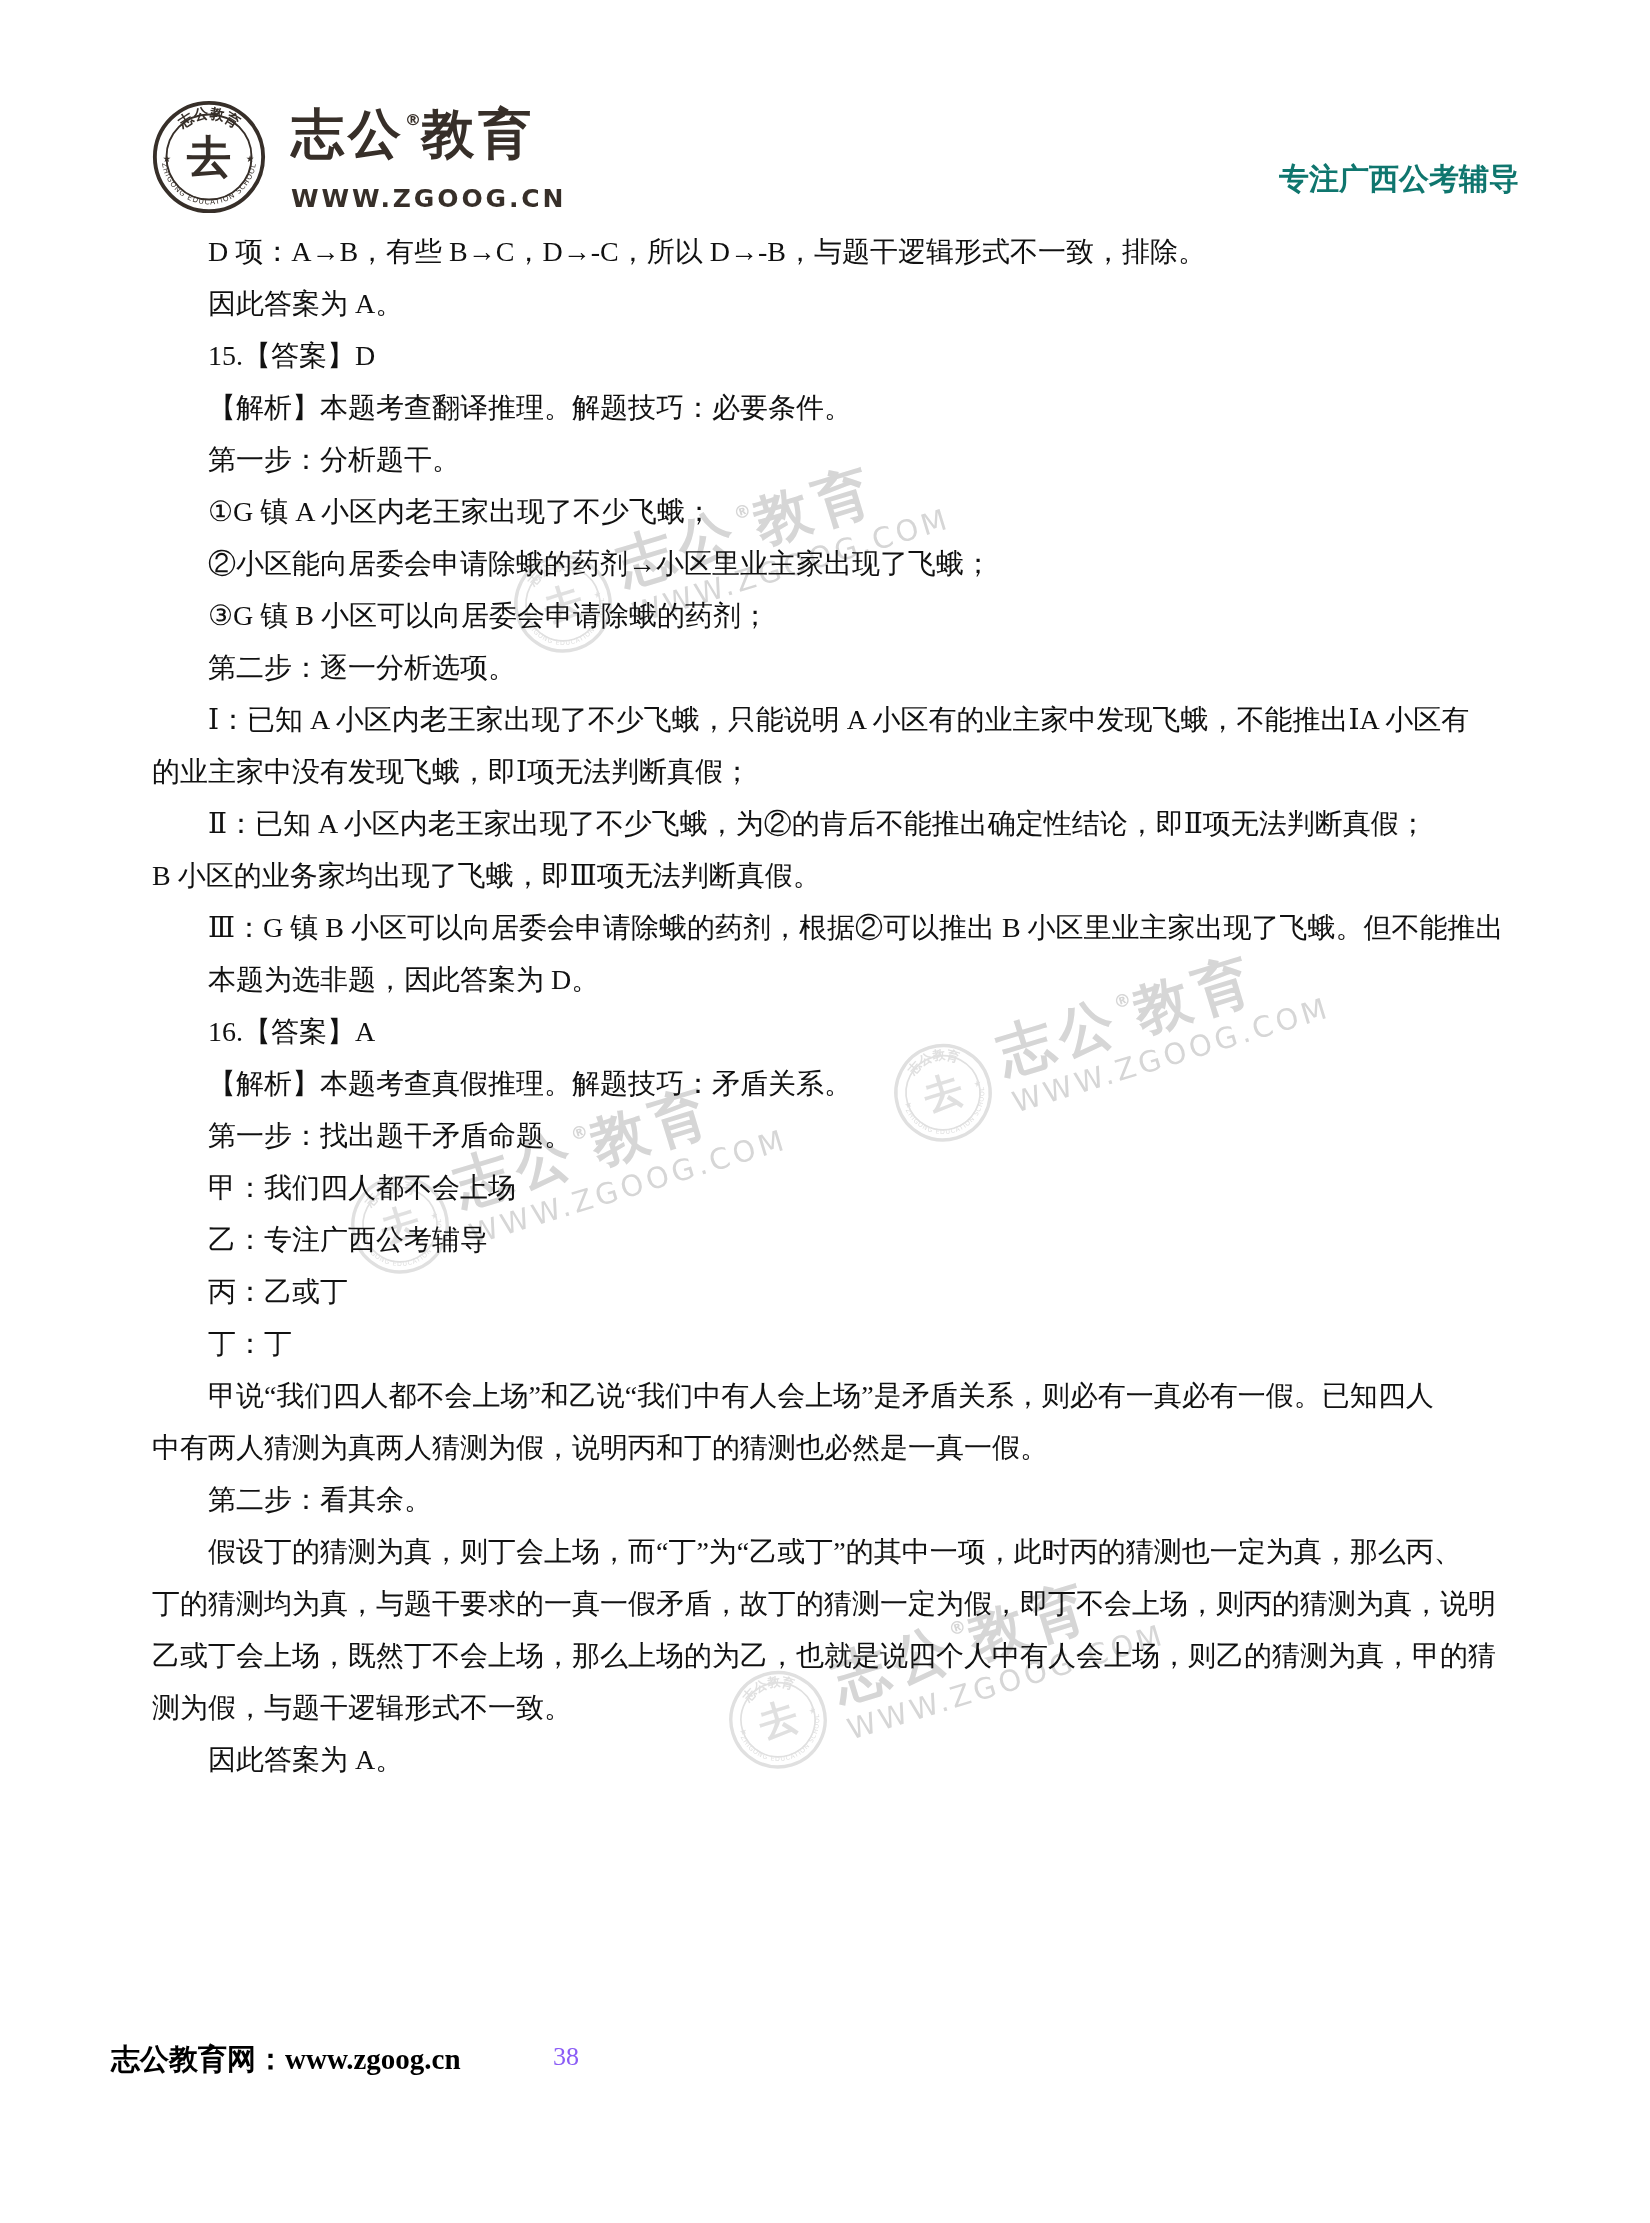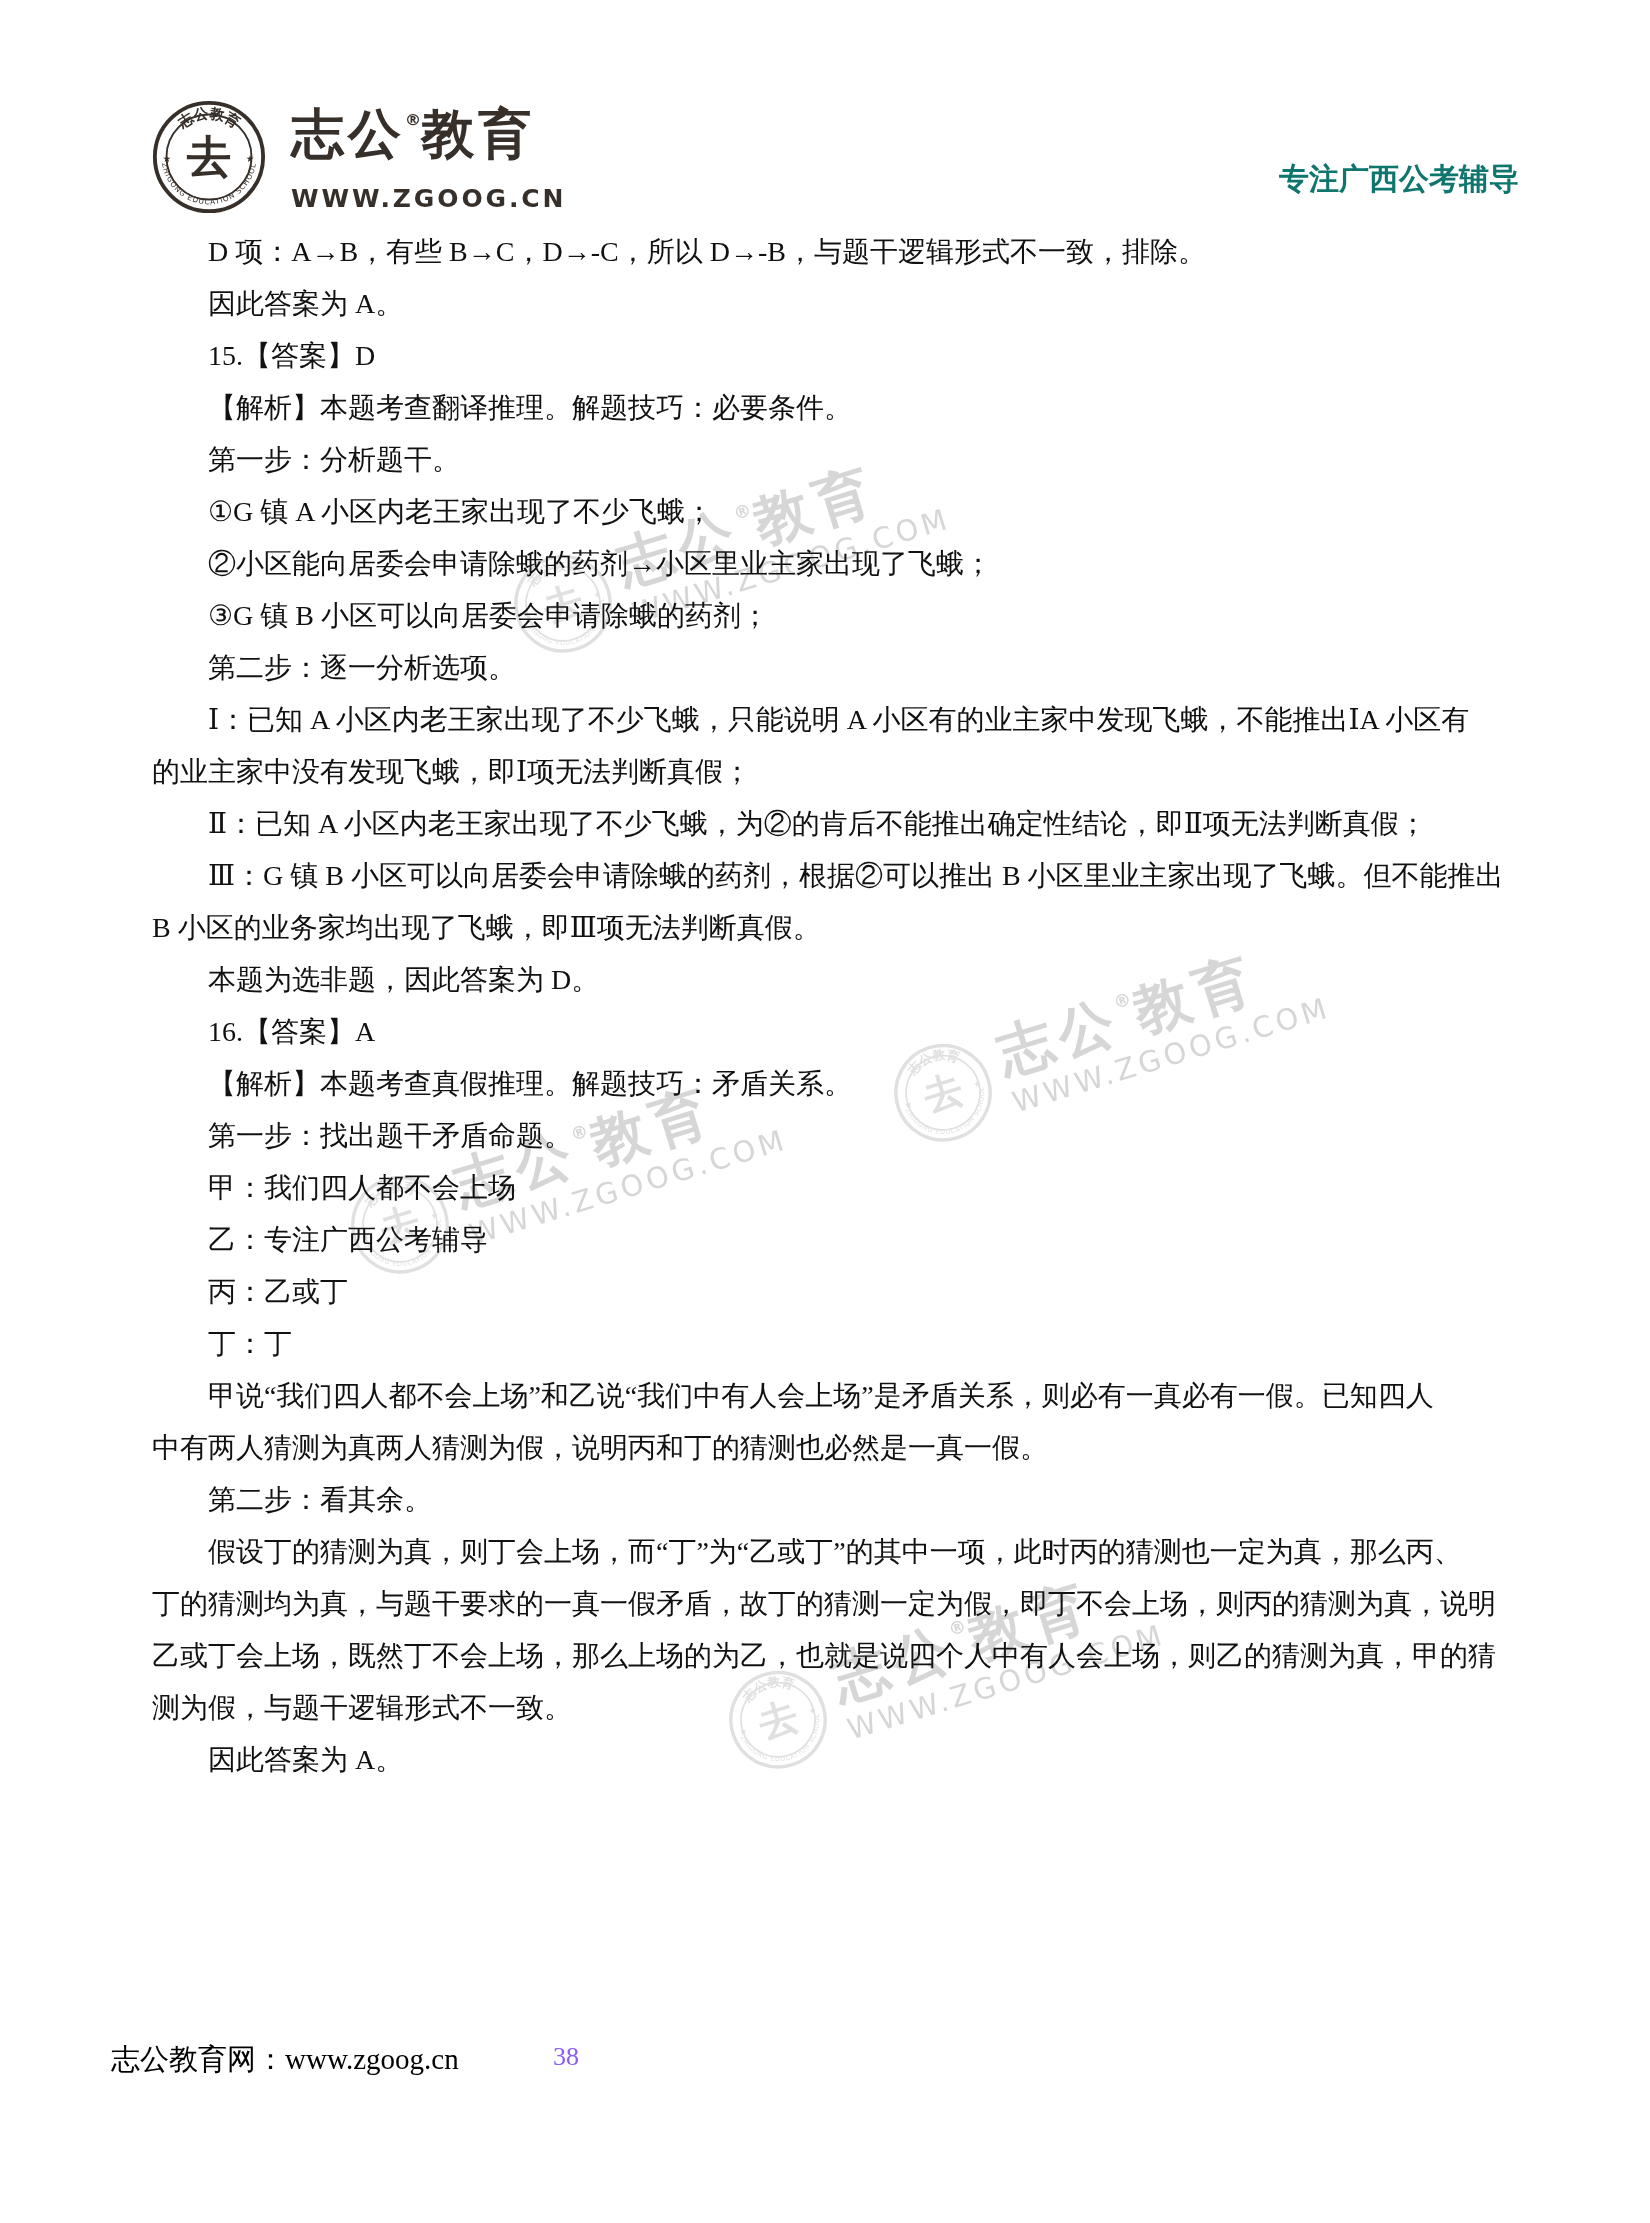--- a/index.html
+++ b/index.html
@@ -29,21 +29,21 @@
   .wm-url { margin-top:5.8px; font-size:29px; letter-spacing:3.9px; }
   .wm1 { left:505px;  top:503px;  }
   .wm2 { left:885px;  top:992px; }
   .wm3 { left:342px;  top:1124px; }
   .wm4 { left:720px;  top:1619px; }
   
   .body-text { position:absolute; left:152px; top:226px; width:1362px; z-index:1; }
   .line { height:52px; line-height:52px; font-size:28px; white-space:nowrap; }
   .line.indent { padding-left:56px; }
   
-  .footer-site { position:absolute; left:111px; top:2040px; font-size:29px; font-weight:normal; color:#000; z-index:1; }
+  .footer-site { position:absolute; left:111px; top:2040px; font-size:29px; font-weight:bold; color:#000; z-index:1; }
   .footer-page { position:absolute; left:553px; top:2042px; font-size:26px; color:#8b5cf6; z-index:1; }
 </style>
 </head>
 <body>
 
 <div class="page">
 
   <svg width="0" height="0" style="position:absolute" aria-hidden="true">
     <defs>
       <symbol id="seal" viewBox="0 0 120 120">
@@ -118,22 +118,22 @@
       <div class="line indent">15.【答案】D</div>
       <div class="line indent">【解析】本题考查翻译推理。解题技巧：必要条件。</div>
       <div class="line indent">第一步：分析题干。</div>
       <div class="line indent">①G 镇 A 小区内老王家出现了不少飞蛾；</div>
       <div class="line indent">②小区能向居委会申请除蛾的药剂→小区里业主家出现了飞蛾；</div>
       <div class="line indent">③G 镇 B 小区可以向居委会申请除蛾的药剂；</div>
       <div class="line indent">第二步：逐一分析选项。</div>
       <div class="line indent">Ⅰ：已知 A 小区内老王家出现了不少飞蛾，只能说明 A 小区有的业主家中发现飞蛾，不能推出ⅠA 小区有</div>
       <div class="line">的业主家中没有发现飞蛾，即Ⅰ项无法判断真假；</div>
       <div class="line indent">Ⅱ：已知 A 小区内老王家出现了不少飞蛾，为②的肯后不能推出确定性结论，即Ⅱ项无法判断真假；</div>
+      <div class="line">B 小区的业务家均出现了飞蛾，即Ⅲ项无法判断真假。</div>
       <div class="line indent">Ⅲ：G 镇 B 小区可以向居委会申请除蛾的药剂，根据②可以推出 B 小区里业主家出现了飞蛾。但不能推出</div>
-      <div class="line">B 小区的业务家均出现了飞蛾，即Ⅲ项无法判断真假。</div>
       <div class="line indent">本题为选非题，因此答案为 D。</div>
       <div class="line indent">16.【答案】A</div>
       <div class="line indent">【解析】本题考查真假推理。解题技巧：矛盾关系。</div>
       <div class="line indent">第一步：找出题干矛盾命题。</div>
       <div class="line indent">甲：我们四人都不会上场</div>
       <div class="line indent">乙：专注广西公考辅导</div>
       <div class="line indent">丙：乙或丁</div>
       <div class="line indent">丁：丁</div>
       <div class="line indent">甲说“我们四人都不会上场”和乙说“我们中有人会上场”是矛盾关系，则必有一真必有一假。已知四人</div>
       <div class="line">中有两人猜测为真两人猜测为假，说明丙和丁的猜测也必然是一真一假。</div>

